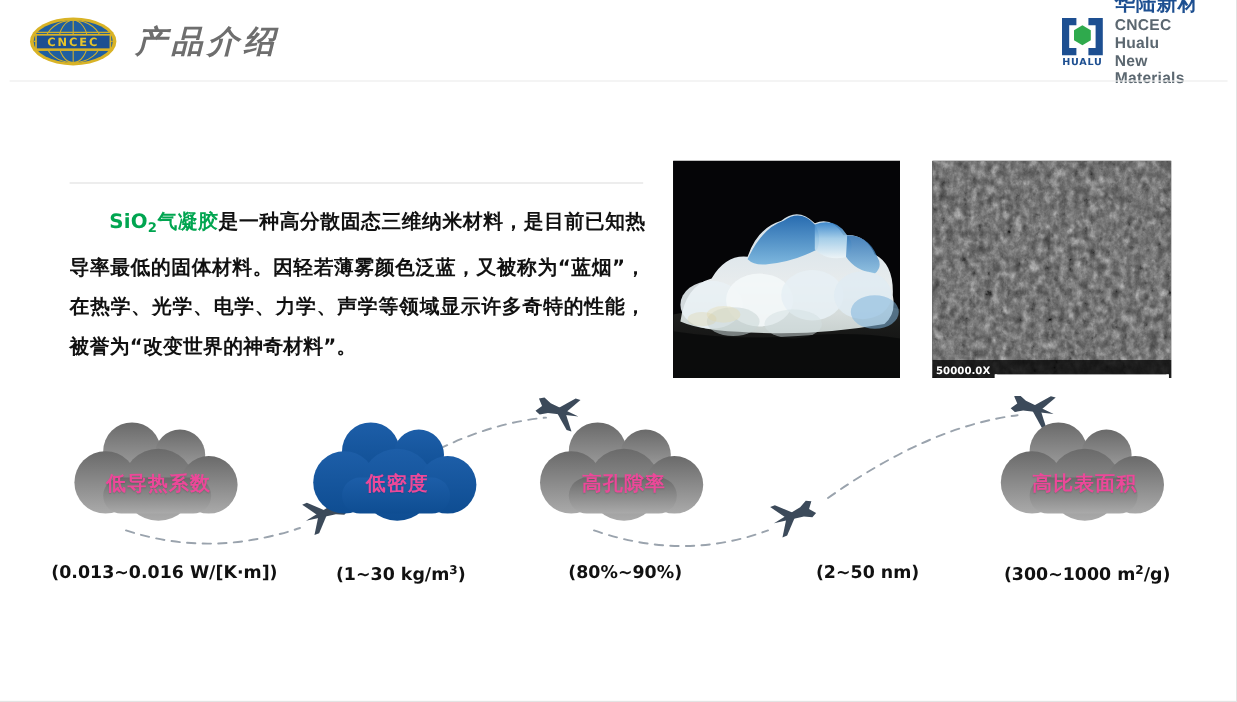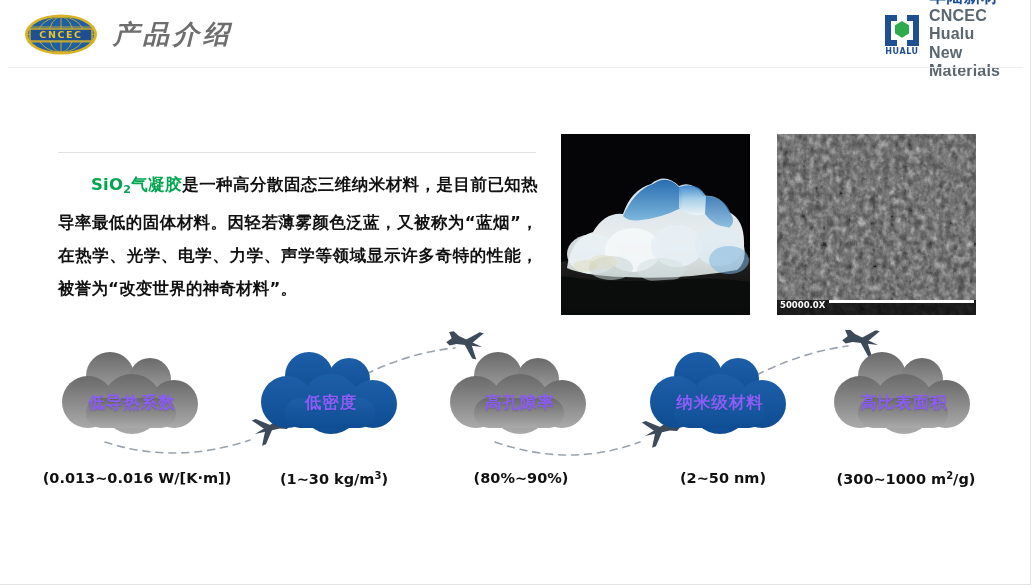--- a/index.html
+++ b/index.html
@@ -75,21 +75,21 @@
   .hualu-mark svg { display: block; }
   .hualu-text { display: flex; flex-direction: column; justify-content: center; line-height: 1; }
   .hualu-cn {
     font-size: 17px;
     font-weight: bold;
     color: #1d4f91;
     letter-spacing: 0.5px;
     font-family: "DejaVu Sans", "Liberation Sans", sans-serif;
   }
   .hualu-en {
-    font-size: 16px;
+    font-size: 13px;
     font-weight: bold;
     color: #5b6770;
     letter-spacing: 0.2px;
     margin-top: 2px;
     line-height: 1.15;
   }
 
   
   .sec-heading {
     position: absolute;
@@ -144,21 +144,21 @@
   .sem-bar {
     position: absolute;
     left: 0; bottom: 0;
     width: 240px; height: 15px;
     background: rgba(8,8,8,0.82);
     color: #ffffff;
     font-size: 8.5px;
     font-weight: bold;
     font-family: "DejaVu Sans", "Liberation Sans", sans-serif;
     display: flex;
-    align-items: flex-start;
+    align-items: flex-end;
     gap: 4px;
     padding: 0 3px;
     box-sizing: border-box;
     white-space: nowrap;
   }
   .sem-bar .rule {
     flex: 1;
     height: 3px;
     background: #ffffff;
     border-left: 2px solid #fff;
@@ -176,21 +176,21 @@
   .cloud-label {
     position: absolute;
     left: 0; top: 0;
     width: 148px;
     height: 92px;
     display: flex;
     align-items: center;
     justify-content: center;
     padding-top: 22px;
     box-sizing: border-box;
-    color: #8b5cf6;
+    color: #ec4899;
     font-size: 16.5px;
     font-weight: bold;
     letter-spacing: 1px;
     font-family: "DejaVu Sans", "Liberation Sans", sans-serif;
     text-shadow: 0 1px 1px rgba(0,0,0,0.12);
     white-space: nowrap;
   }
   .cloud-1 { left: 58px;  top: 16px; }
   .cloud-2 { left: 257px; top: 16px; }
   .cloud-3 { left: 446px; top: 16px; }
@@ -445,39 +445,20 @@
           <circle cx="92" cy="33" r="21"></circle>
           <circle cx="30" cy="56" r="26"></circle>
           <circle cx="74" cy="58" r="30"></circle>
           <circle cx="116" cy="58" r="24"></circle>
           <rect x="28" y="52" width="90" height="30" rx="15"></rect>
         </g>
       </svg>
       <div class="cloud-label">高孔隙率</div>
     </div>
 
-    <div class="cloud cloud-4">
-      <svg width="148" height="92" viewBox="0 0 148 92">
-        <defs>
-          <linearGradient id="gBlue4" x1="0" y1="0" x2="0" y2="1">
-            <stop offset="0%" stop-color="#1d5ea8"></stop>
-              <stop offset="100%" stop-color="#0e4d92"></stop>
-          </linearGradient>
-        </defs>
-        <g fill="url(#gBlue4)">
-          <circle cx="52" cy="30" r="24"></circle>
-          <circle cx="92" cy="33" r="21"></circle>
-          <circle cx="30" cy="56" r="26"></circle>
-          <circle cx="74" cy="58" r="30"></circle>
-          <circle cx="116" cy="58" r="24"></circle>
-          <rect x="28" y="52" width="90" height="30" rx="15"></rect>
-        </g>
-      </svg>
-      <div class="cloud-label">纳米级材料</div>
-    </div>
 
     <div class="cloud cloud-5">
       <svg width="148" height="92" viewBox="0 0 148 92">
         <defs>
           <linearGradient id="gGray5" x1="0" y1="0" x2="0" y2="1">
             <stop offset="0%" stop-color="#6a6a6a"></stop>
               <stop offset="100%" stop-color="#aaaaaa"></stop>
           </linearGradient>
         </defs>
         <g fill="url(#gGray5)">

